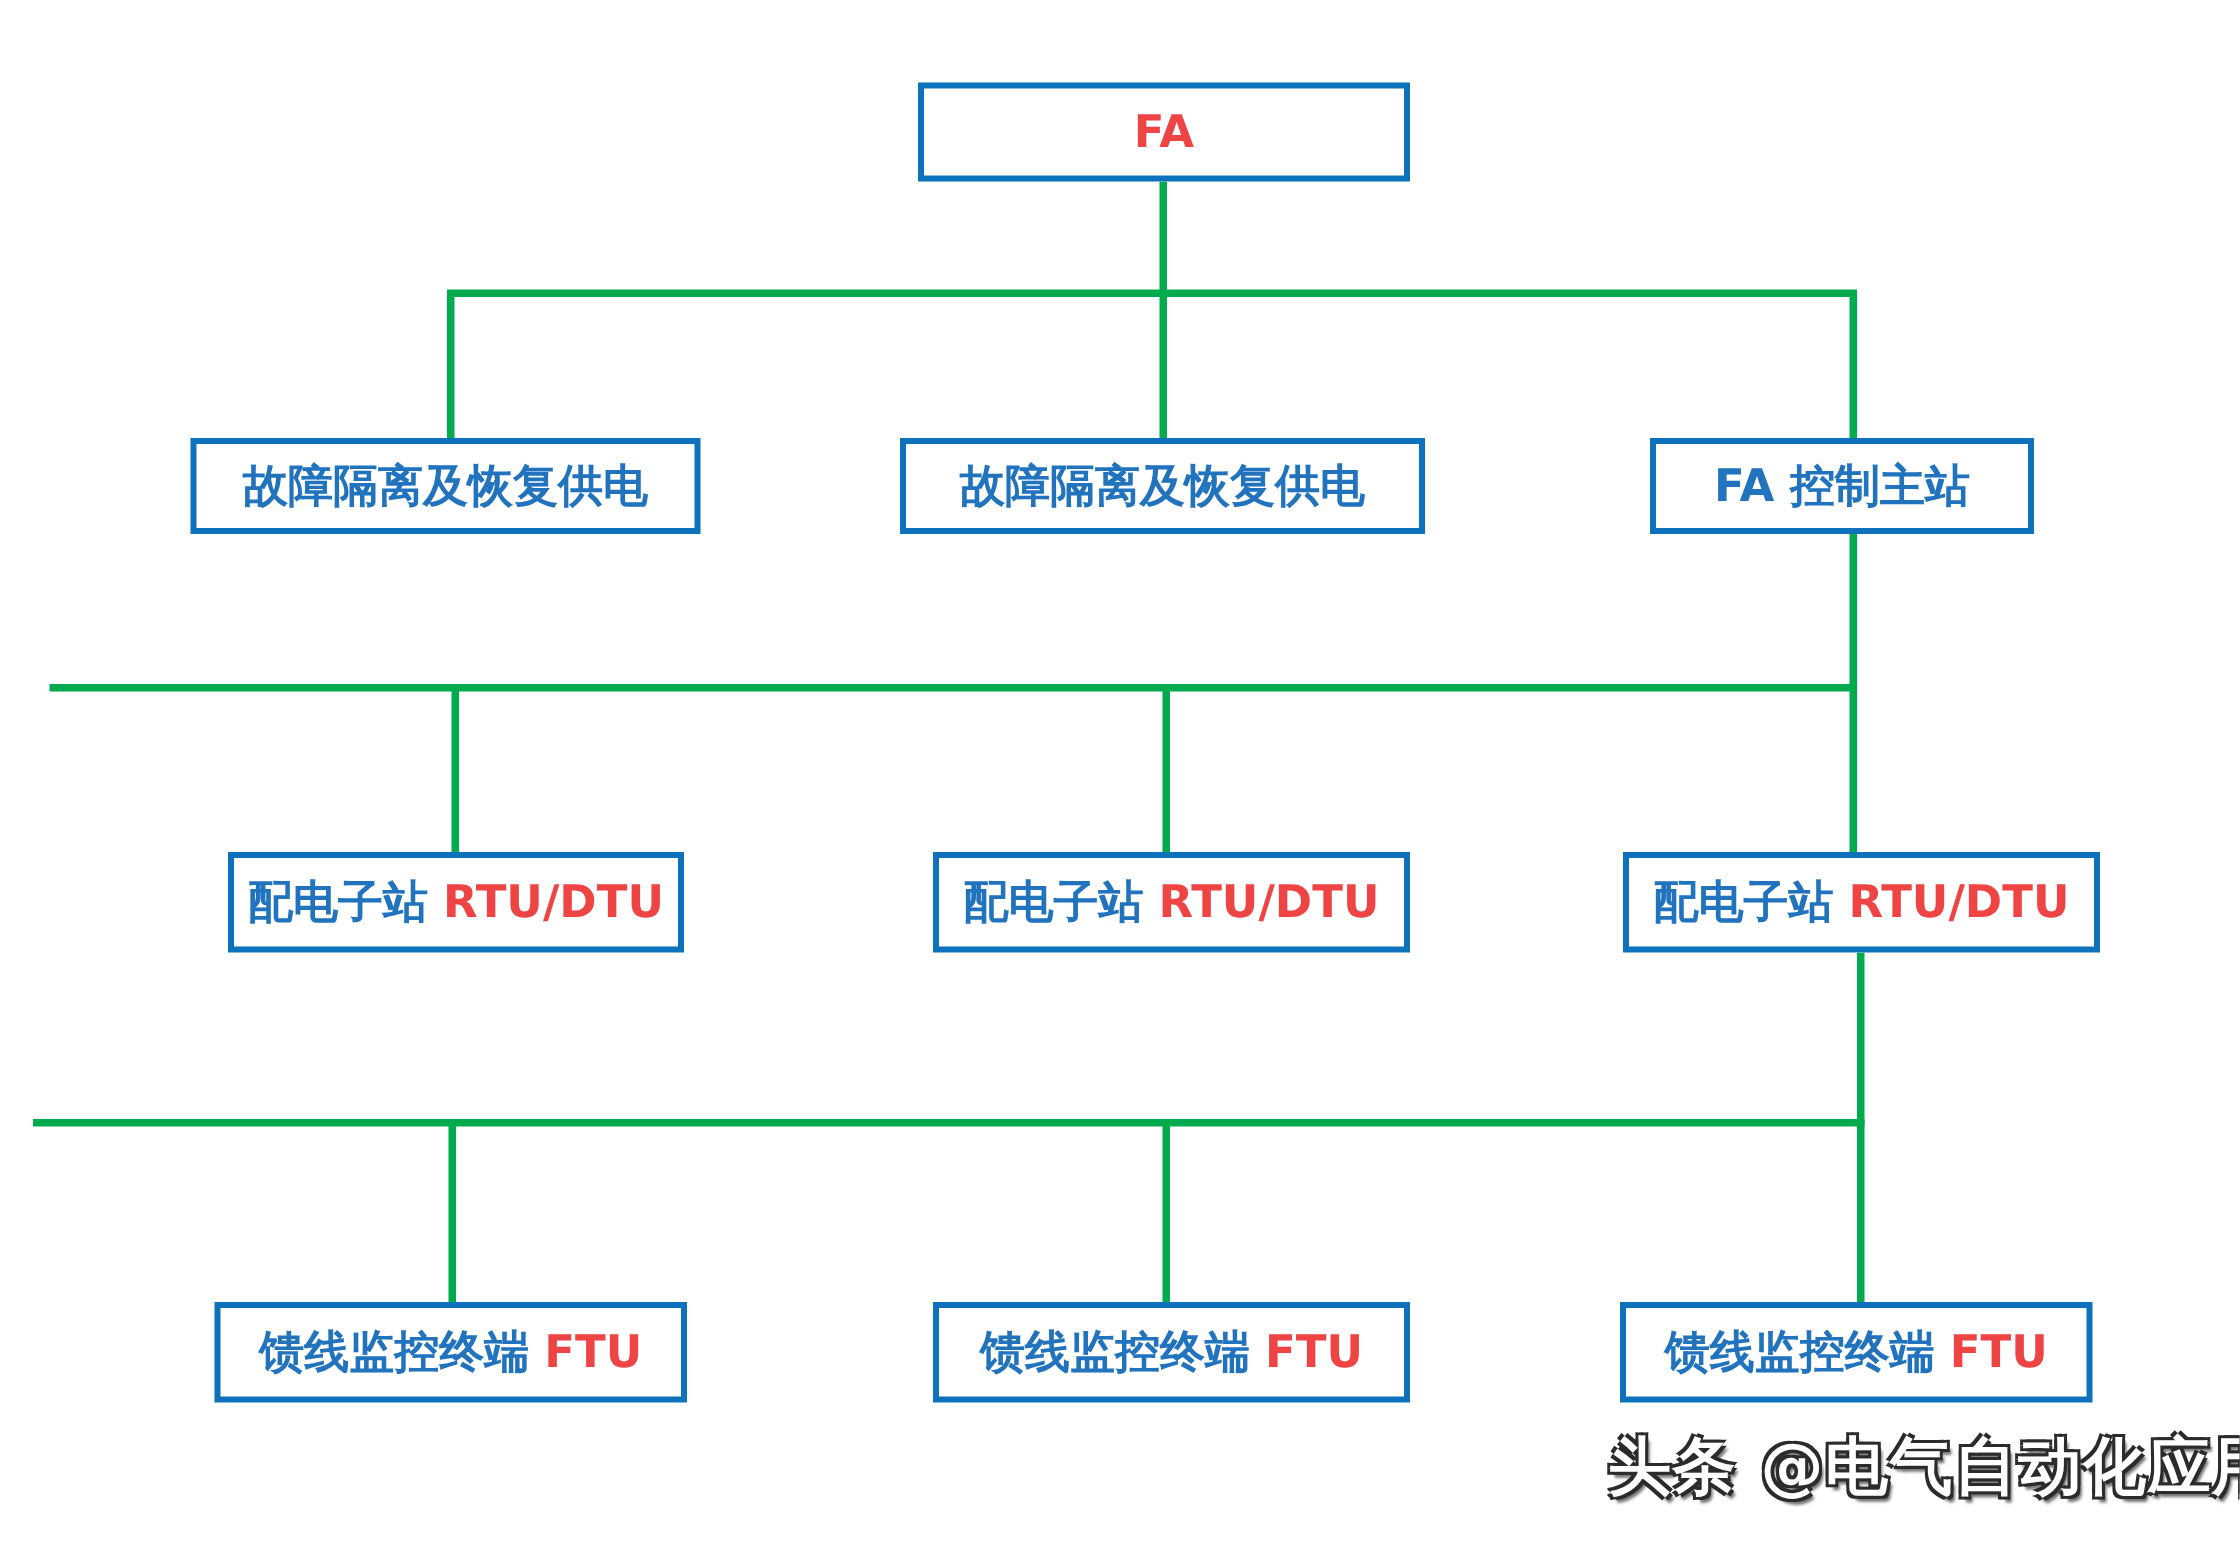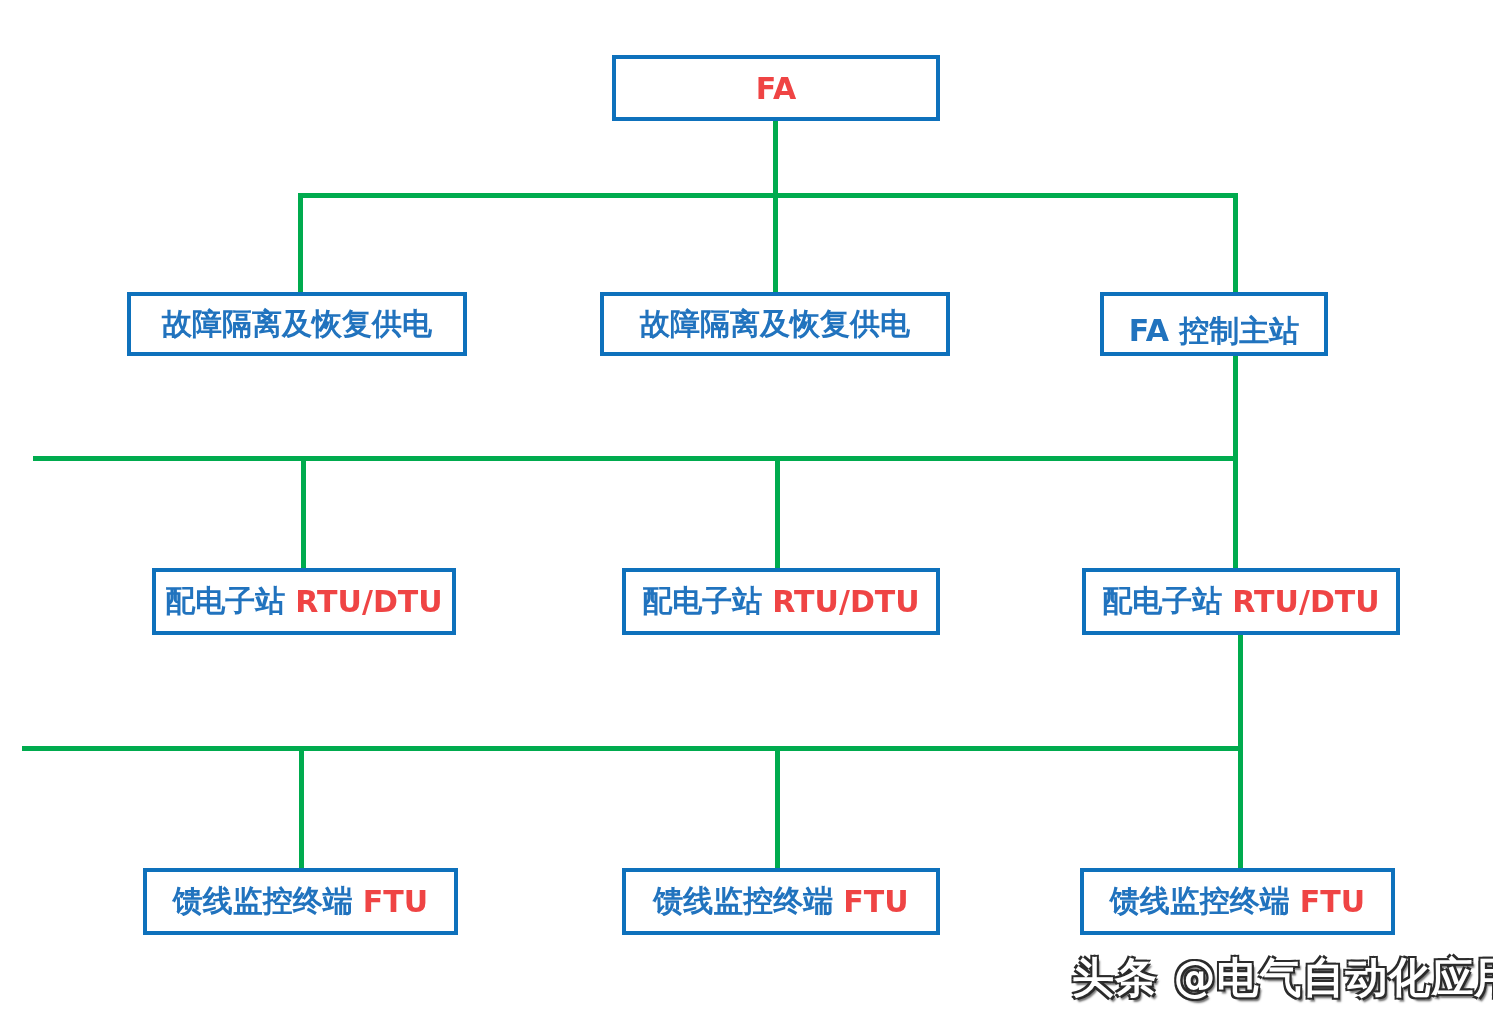--- a/index.html
+++ b/index.html
@@ -18,21 +18,21 @@
     border:4px solid #0E71BC;box-sizing:border-box;
     display:flex;align-items:center;justify-content:center;gap:10px;
     font-weight:bold;font-size:30px;color:#2173BE;white-space:nowrap;
   }
   .node .accent{color:#ef4444;}
   .node .accent:empty{display:none;}
   
   #n-root {left:612px; top:55px;  width:328px; height:66px;}
   #n-l2a  {left:127px; top:292px; width:340px; height:64px;justify-content:center;}
   #n-l2b  {left:600px; top:292px; width:350px; height:64px;}
-  #n-l2c  {left:1100px;top:292px; width:228px; height:64px;align-items:flex-end;}
+  #n-l2c  {left:1100px;top:292px; width:256px; height:64px;}
   #n-l3a  {left:152px; top:568px; width:304px; height:67px;}
   #n-l3b  {left:622px; top:568px; width:318px; height:67px;}
   #n-l3c  {left:1082px;top:568px; width:318px; height:67px;}
   #n-l4a  {left:143px; top:868px; width:315px; height:67px;}
   #n-l4b  {left:622px; top:868px; width:318px; height:67px;}
   #n-l4c  {left:1080px;top:868px; width:315px; height:67px;}
 
   #ln-root-v   {left:773px; top:121px; height:171px;}
   #ln-bus1     {left:298px; top:193px; width:940px;}
   #ln-b1-d1    {left:298px; top:196px; height:96px;}

